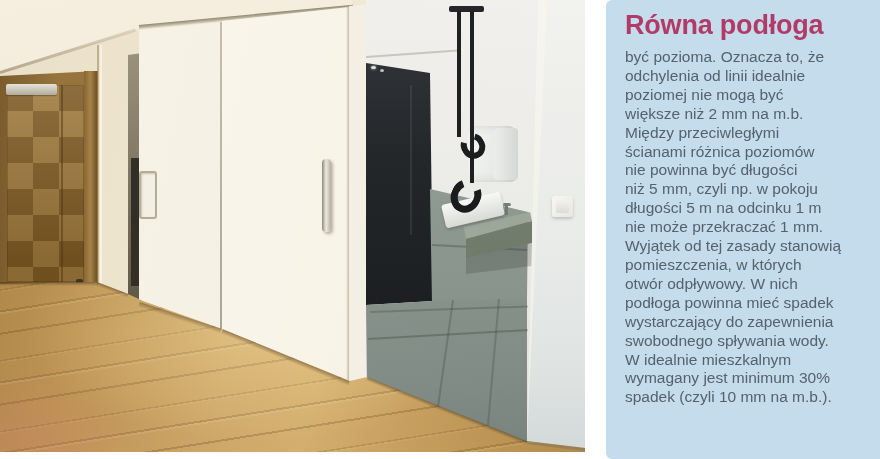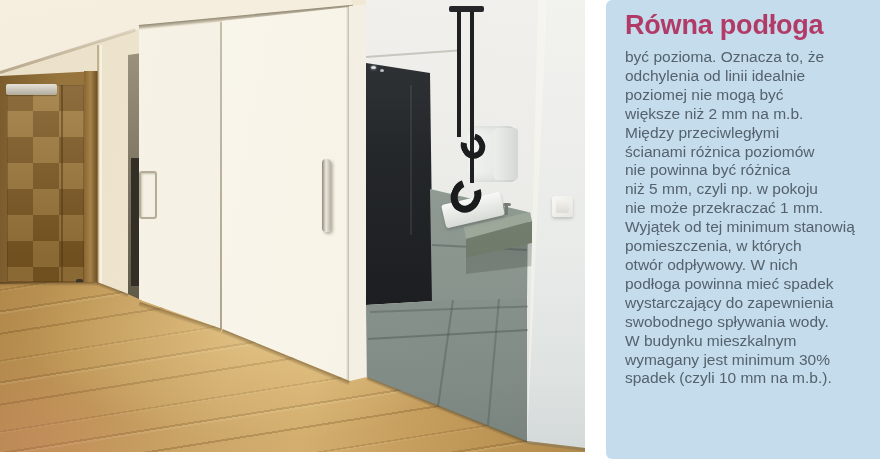--- a/index.html
+++ b/index.html
@@ -216,26 +216,27 @@
 
 <aside class="panel">
   <h1 class="title">Równa podłoga</h1>
   <div class="body-text" id="panel-body">
       <div class="body-line">być pozioma. Oznacza to, że</div>
       <div class="body-line">odchylenia od linii idealnie</div>
       <div class="body-line">poziomej nie mogą być</div>
       <div class="body-line">większe niż 2 mm na m.b.</div>
       <div class="body-line">Między przeciwległymi</div>
       <div class="body-line">ścianami różnica poziomów</div>
-      <div class="body-line">nie powinna być różnica</div>
+      <div class="body-line">nie powinna być długości</div>
       <div class="body-line">niż 5 mm, czyli np. w pokoju</div>
+      <div class="body-line">długości 5 m na odcinku 1 m</div>
       <div class="body-line">nie może przekraczać 1 mm.</div>
-      <div class="body-line">Wyjątek od tej minimum stanowią</div>
+      <div class="body-line">Wyjątek od tej zasady stanowią</div>
       <div class="body-line">pomieszczenia, w których</div>
       <div class="body-line">otwór odpływowy. W nich</div>
       <div class="body-line">podłoga powinna mieć spadek</div>
       <div class="body-line">wystarczający do zapewnienia</div>
       <div class="body-line">swobodnego spływania wody.</div>
-      <div class="body-line">W budynku mieszkalnym</div>
+      <div class="body-line">W idealnie mieszkalnym</div>
       <div class="body-line">wymagany jest minimum 30%</div>
       <div class="body-line">spadek (czyli 10 mm na m.b.).</div>
     </div>
 </aside>
 
 </body></html>

